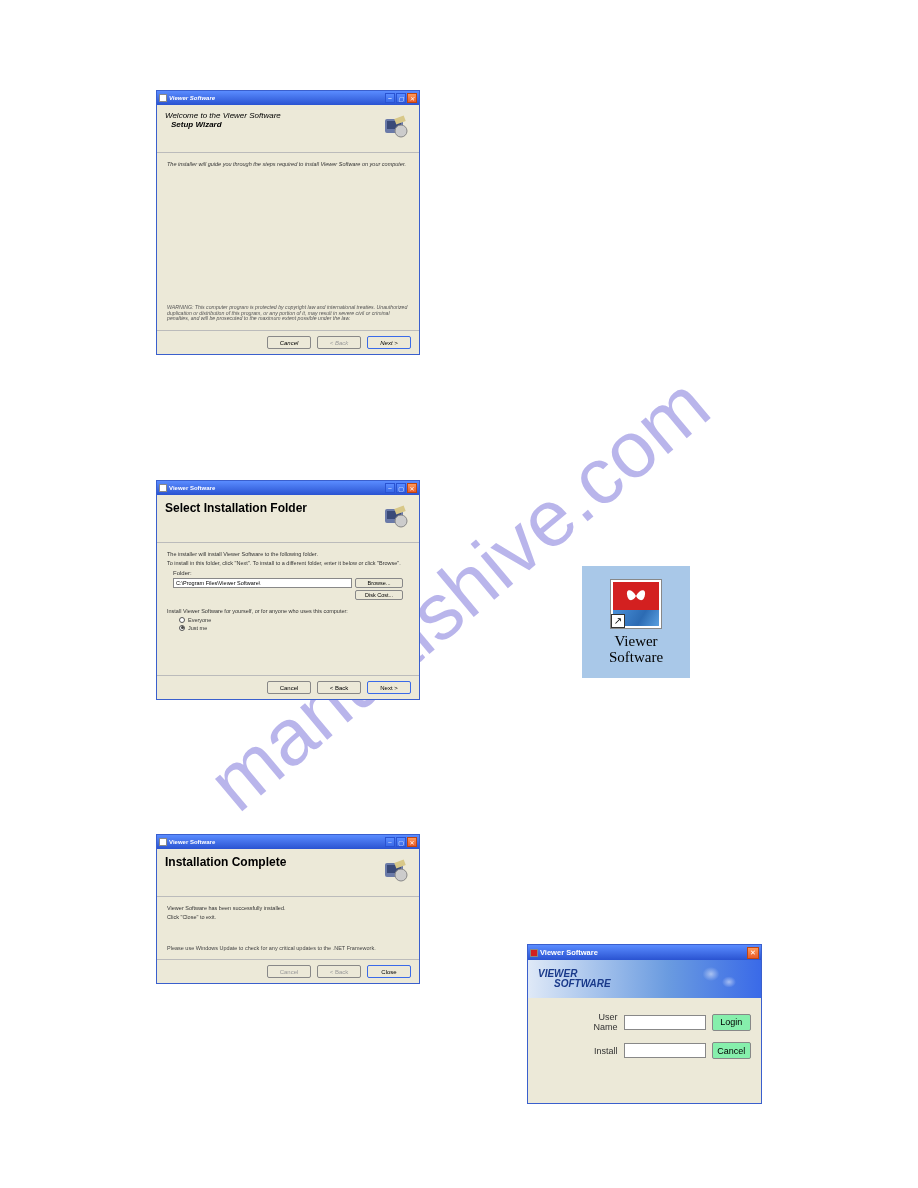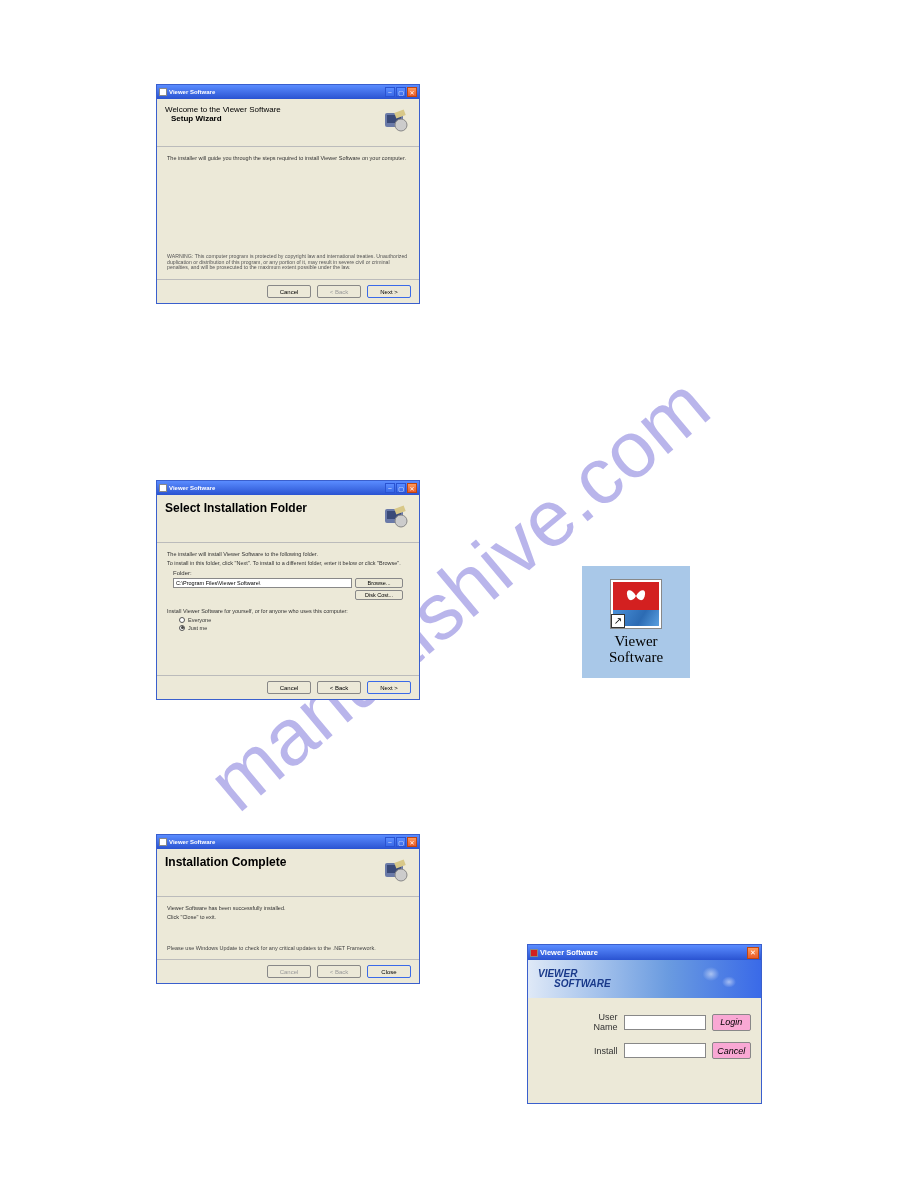--- a/index.html
+++ b/index.html
@@ -24,21 +24,21 @@
   }
 
   
   .installer-window {
     position: absolute;
     width: 264px;
     border: 1px solid #3a5fcd;
     background: #ece9d8;
     z-index: 1;
   }
-  .win1 { left: 156px; top: 84px; height: 220px; }
+  .win1 { left: 156px; top: 90px; height: 265px; font-style: italic; }
   .win2 { left: 156px; top: 480px; height: 220px; }
   .win3 { left: 156px; top: 834px; height: 150px; }
 
   .titlebar {
     height: 14px;
     background: linear-gradient(to bottom, #5a8cff, #2a53d1);
     display: flex;
     align-items: center;
     justify-content: space-between;
     padding: 0 2px;
@@ -201,21 +201,21 @@
     background: radial-gradient(ellipse 12px 10px at 10px 10px, rgba(255,255,255,0.5) 0%, transparent 70%),
                 radial-gradient(ellipse 10px 8px at 28px 18px, rgba(255,255,255,0.5) 0%, transparent 70%);
   }
   .login-body {
     padding: 14px 10px;
     margin-left: 36px;
   }
   .login-row { display: flex; align-items: center; gap: 6px; margin-bottom: 10px; }
   .login-label { width: 56px; text-align: right; font-size: 9px; color: #333; }
   .login-input { width: 82px; height: 15px; font-size: 8px; background: #fff; border: 1px solid #888; padding: 0 2px; }
-  .login-btn { width: 50px; height: 17px; font-size: 9px; background: #f9a8d4; border: 1px solid #888; border-radius: 2px; display:flex; align-items:center; justify-content:center;font-style:italic; }
+  .login-btn { width: 50px; height: 17px; font-size: 9px; background: #86efac; border: 1px solid #888; border-radius: 2px; display:flex; align-items:center; justify-content:center; }
 
   .note-bottom {
     position: absolute;
     bottom: 32px;
     left: 10px; right: 10px;
     font-size: 5.5px;
     color: #444;
   }
 </style>
 </head>

